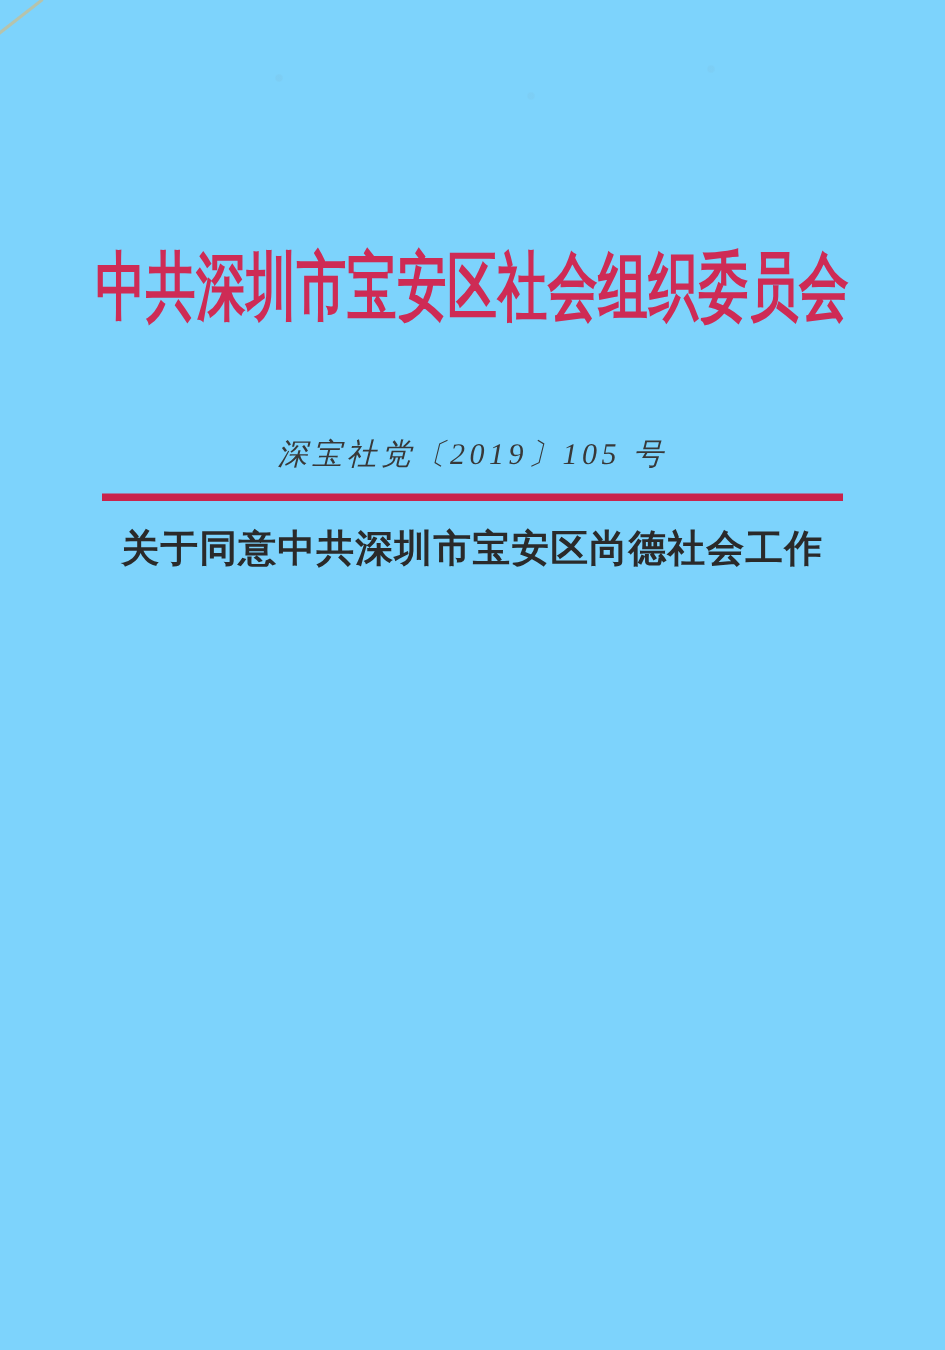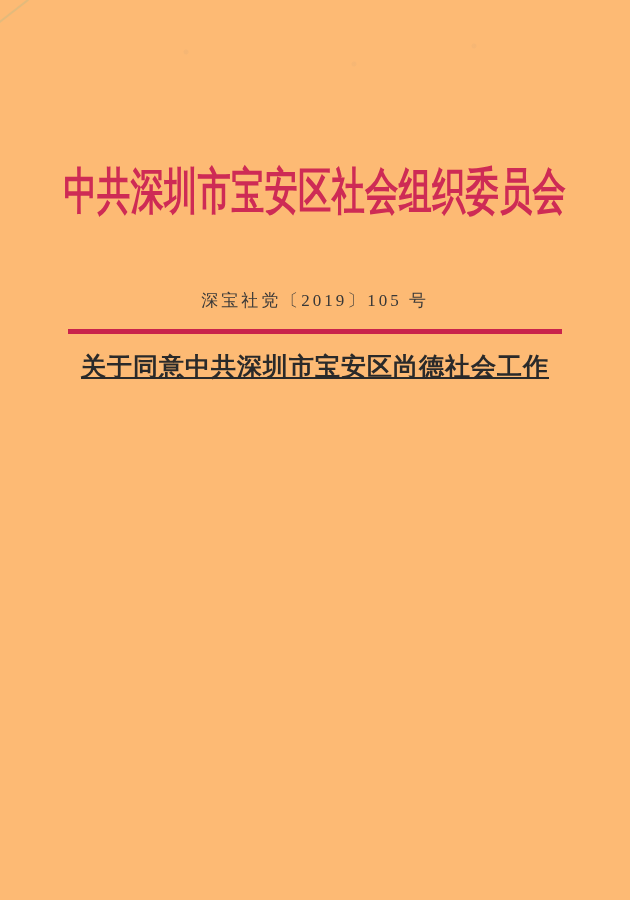--- a/index.html
+++ b/index.html
@@ -5,21 +5,21 @@
   html, body {
     margin: 0;
     padding: 0;
     background: #e8e8e8;
   }
   .page {
     position: relative;
     width: 630px;
     height: 900px;
     margin: 0 auto;
-    background: #fdba74;
+    background: #7dd3fc;
     overflow: hidden;
     font-family: "Liberation Serif", "DejaVu Serif", serif;
     color: #2e2e2e;
   }
   
   .scan-artifact {
     position: absolute;
     top: -14px;
     left: -22px;
     width: 46px;
@@ -56,44 +56,44 @@
     transform: scaleY(1.5);
     transform-origin: center;
     letter-spacing: 0.5px;
   }
   .doc-number {
     position: absolute;
     top: 289px;
     left: 0;
     width: 100%;
     text-align: center;
-    font-size: 17px;
+    font-size: 20px;
     letter-spacing: 3px;
     color: #383838;
+    font-style: italic;
   }
   .red-rule {
     position: absolute;
     top: 329px;
     left: 68px;
     width: 494px;
     height: 5px;
     background: var(--rule-red, #c9234c);
   }
   .doc-title {
     position: absolute;
     top: 348px;
     left: 45px;
     width: 540px;
     text-align: center;
     font-size: 25px;
     line-height: 37px;
     font-weight: bold;
     letter-spacing: 1px;
     color: #2a2a2a;
-    text-decoration: underline;
   }
   .doc-body {
     position: absolute;
     top: 488px;
     left: 78px;
     width: 484px;
     font-size: 19px;
     line-height: 37px;
     text-align: justify;
     color: #303030;

